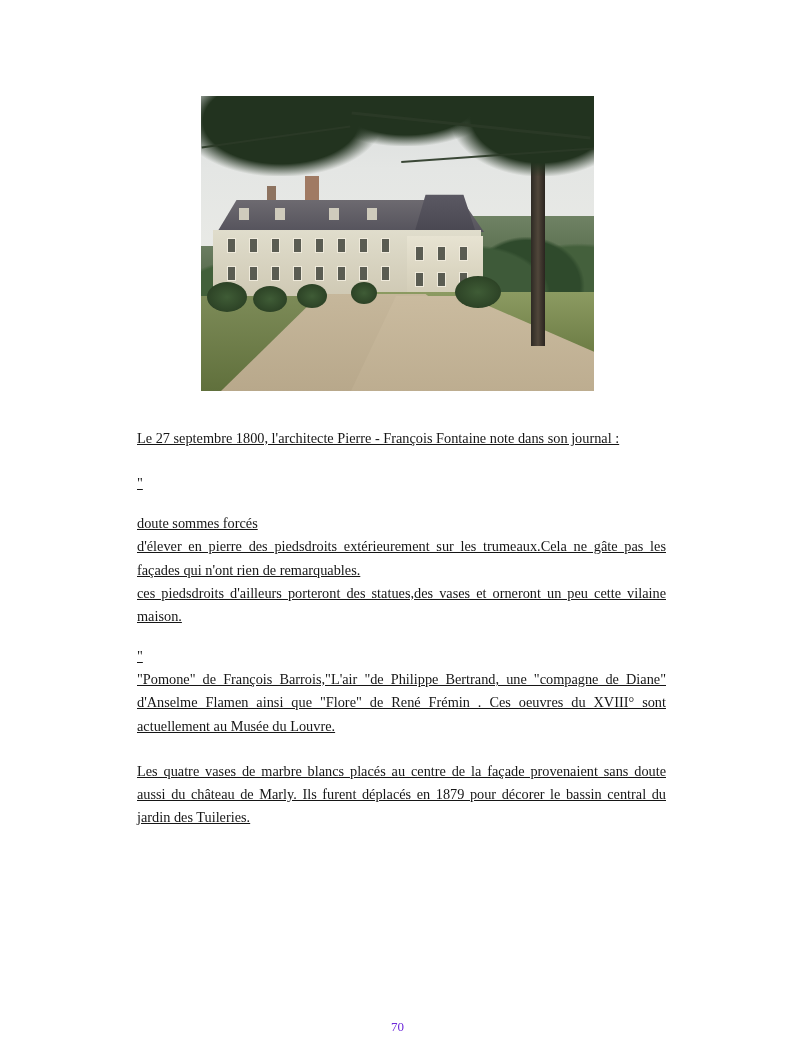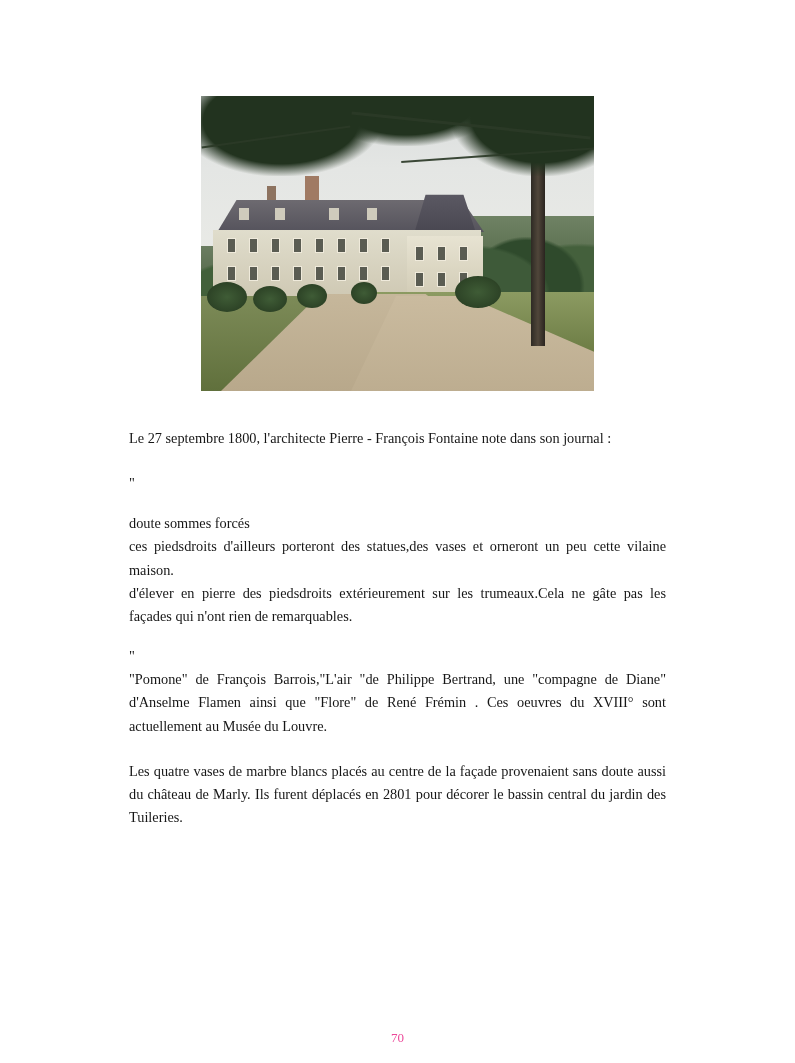--- a/index.html
+++ b/index.html
@@ -191,43 +191,43 @@
   .body-text {
     position: absolute;
     left: 129px;
     top: 427px;
     width: 537px;
     font-size: 14.3px;
     line-height: 1.62;
     color: #161616;
   }
   .p {
-    margin: 0 0 0 0;
+    margin: 0 0 0 8px;
     text-align: justify;
+    text-decoration: underline;
   }
   .p.just { text-align: justify; }
   .gap-sm { height: 17px; }
   .gap-md { height: 22px; }
   .quote-mark {
     font-size: 14.3px;
     letter-spacing: 0;
   }
   .block-lines .p { text-align: justify; }
   .nojust { text-align: left !important; }
 
   .page-number {
     position: absolute;
     left: 0;
     right: 0;
     top: 1019px;
     text-align: center;
     font-size: 13px;
-    color: #ec4899;
+    color: #6d28d9;
     font-family: "Liberation Serif", serif;
-    margin-top: 11px;
   }
 </style>
 </head>
 <body>
 
 <div class="page">
 
   <div class="figure">
     <div class="photo">
       <div class="sky"></div>
@@ -298,29 +298,29 @@
     <p class="p just">Le 27 septembre 1800, l'architecte Pierre - François Fontaine note dans son journal :</p>
 
     <div class="gap-md"></div>
 
     <p class="p quote-mark nojust">"</p>
 
     <div class="gap-sm"></div>
 
     <div class="block-lines">
       <p class="p nojust">doute sommes forcés</p>
+      <p class="p just">d'élever en pierre des piedsdroits extérieurement sur les trumeaux.Cela ne gâte pas les façades qui n'ont rien de remarquables.</p>
       <p class="p just">ces piedsdroits d'ailleurs porteront des statues,des vases et orneront un peu cette vilaine maison.</p>
-      <p class="p just">d'élever en pierre des piedsdroits extérieurement sur les trumeaux.Cela ne gâte pas les façades qui n'ont rien de remarquables.</p>
     </div>
 
     <div class="gap-sm"></div>
 
     <p class="p quote-mark nojust">"</p>
 
     <p class="p just">"Pomone" de François Barrois,"L'air "de Philippe Bertrand, une "compagne de Diane" d'Anselme Flamen ainsi que "Flore" de René Frémin . Ces oeuvres du XVIII° sont actuellement au Musée du Louvre.</p>
 
     <div class="gap-md"></div>
 
-    <p class="p just">Les quatre vases de marbre blancs placés au centre de la façade provenaient sans doute aussi du château de Marly. Ils furent déplacés en 2801 pour décorer le bassin central du jardin des Tuileries.</p>
+    <p class="p just">Les quatre vases de marbre blancs placés au centre de la façade provenaient sans doute aussi du château de Marly. Ils furent déplacés en 1879 pour décorer le bassin central du jardin des Tuileries.</p>
   </div>
 
   <div class="page-number">70</div>
 </div>
 
 </body></html>

